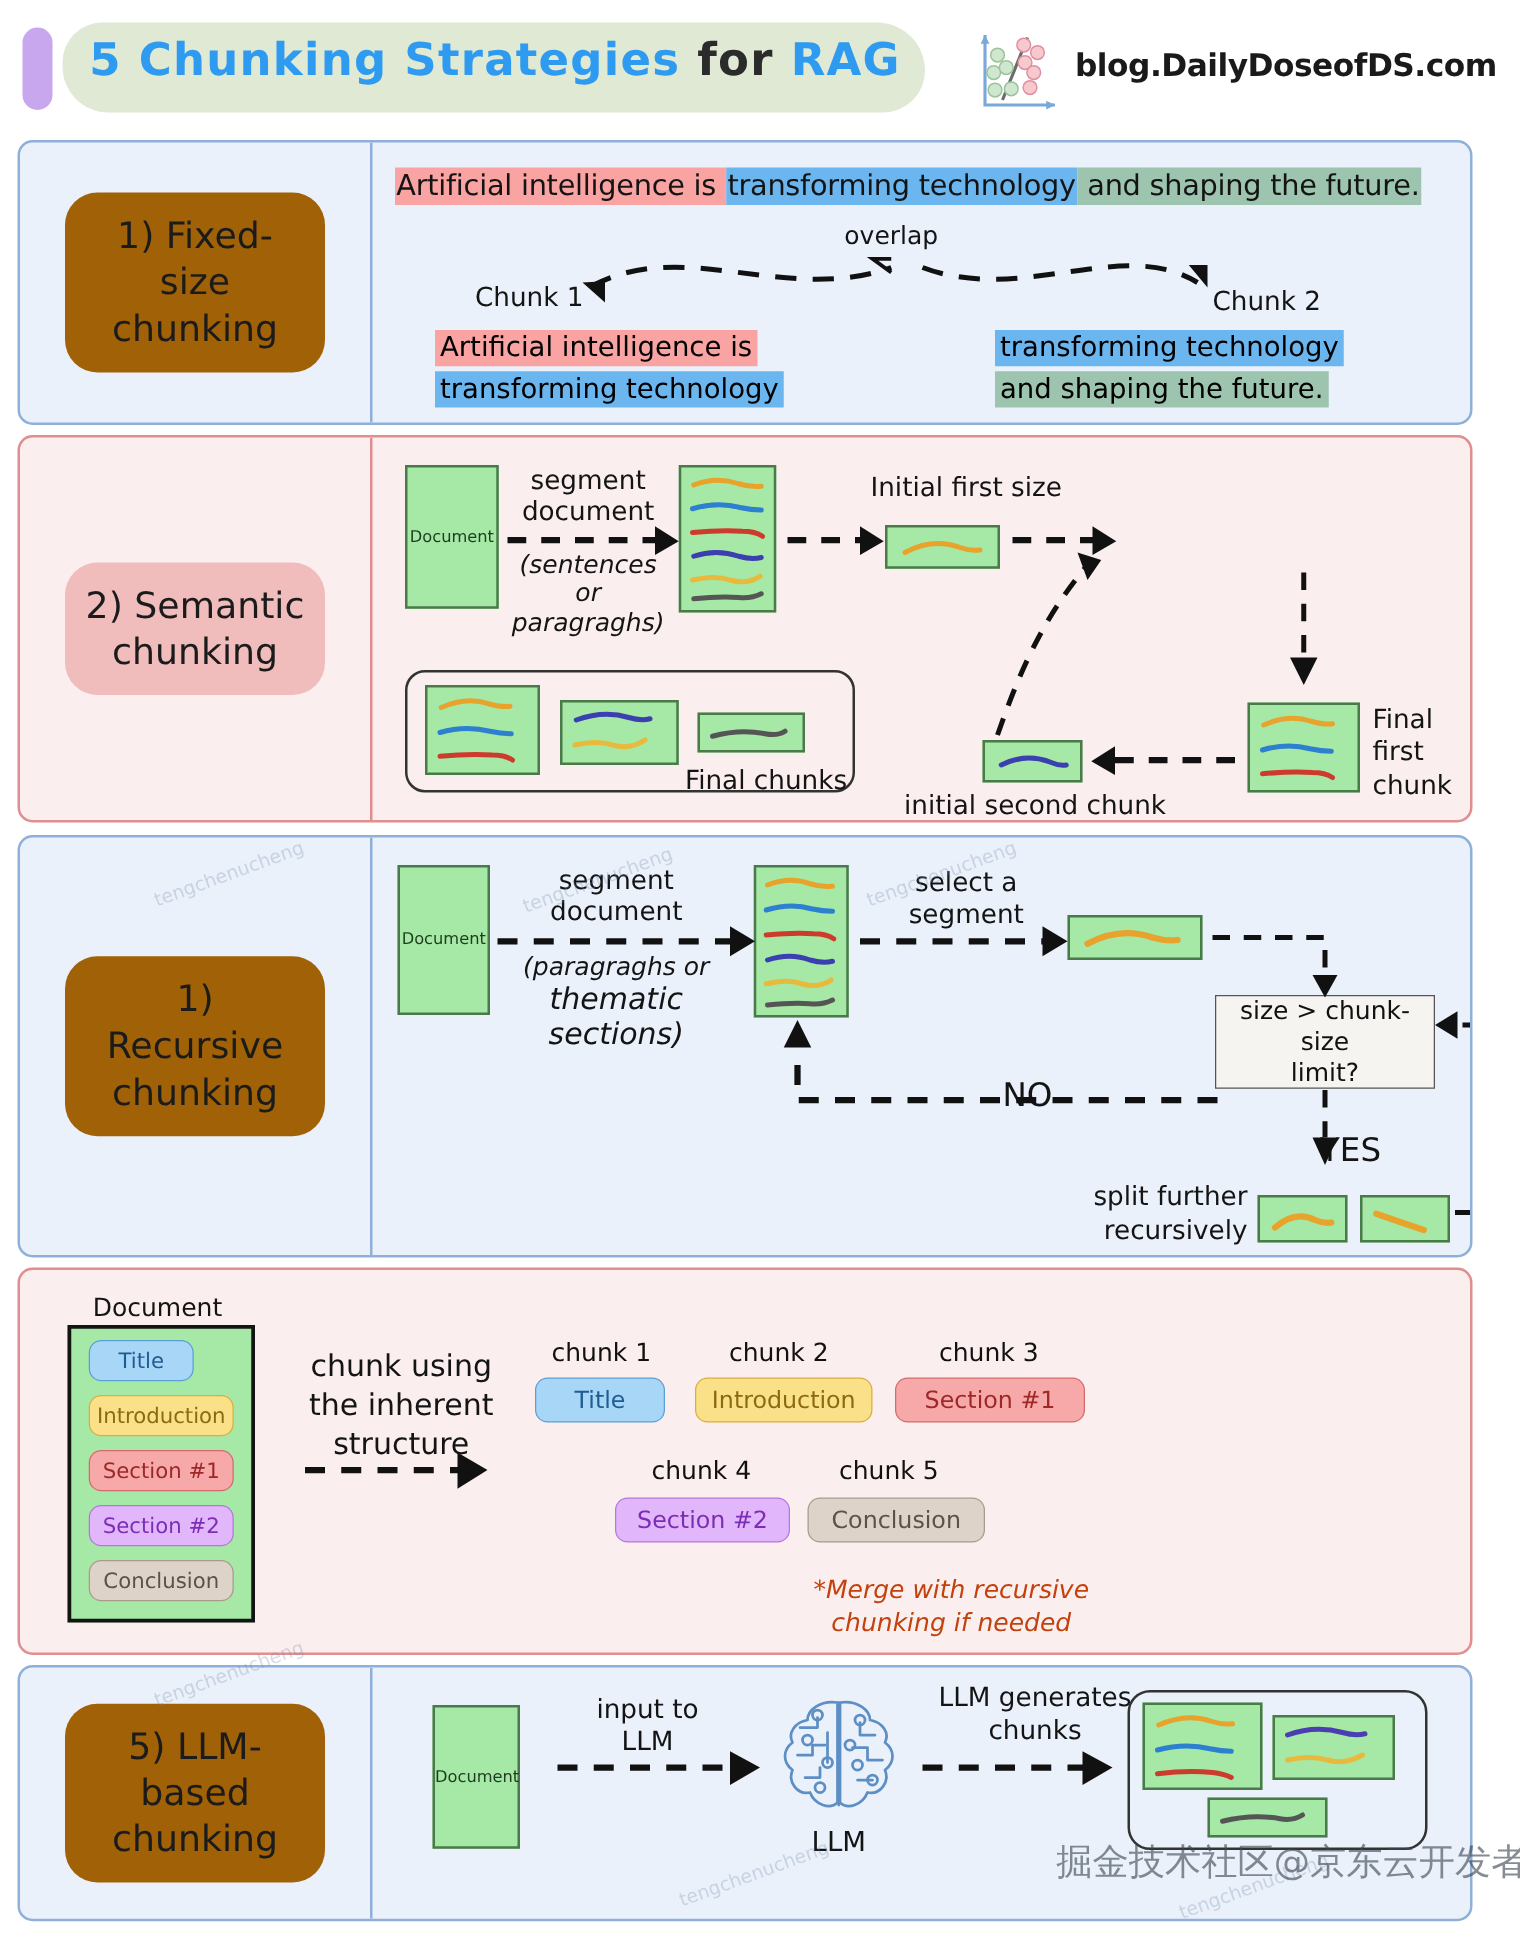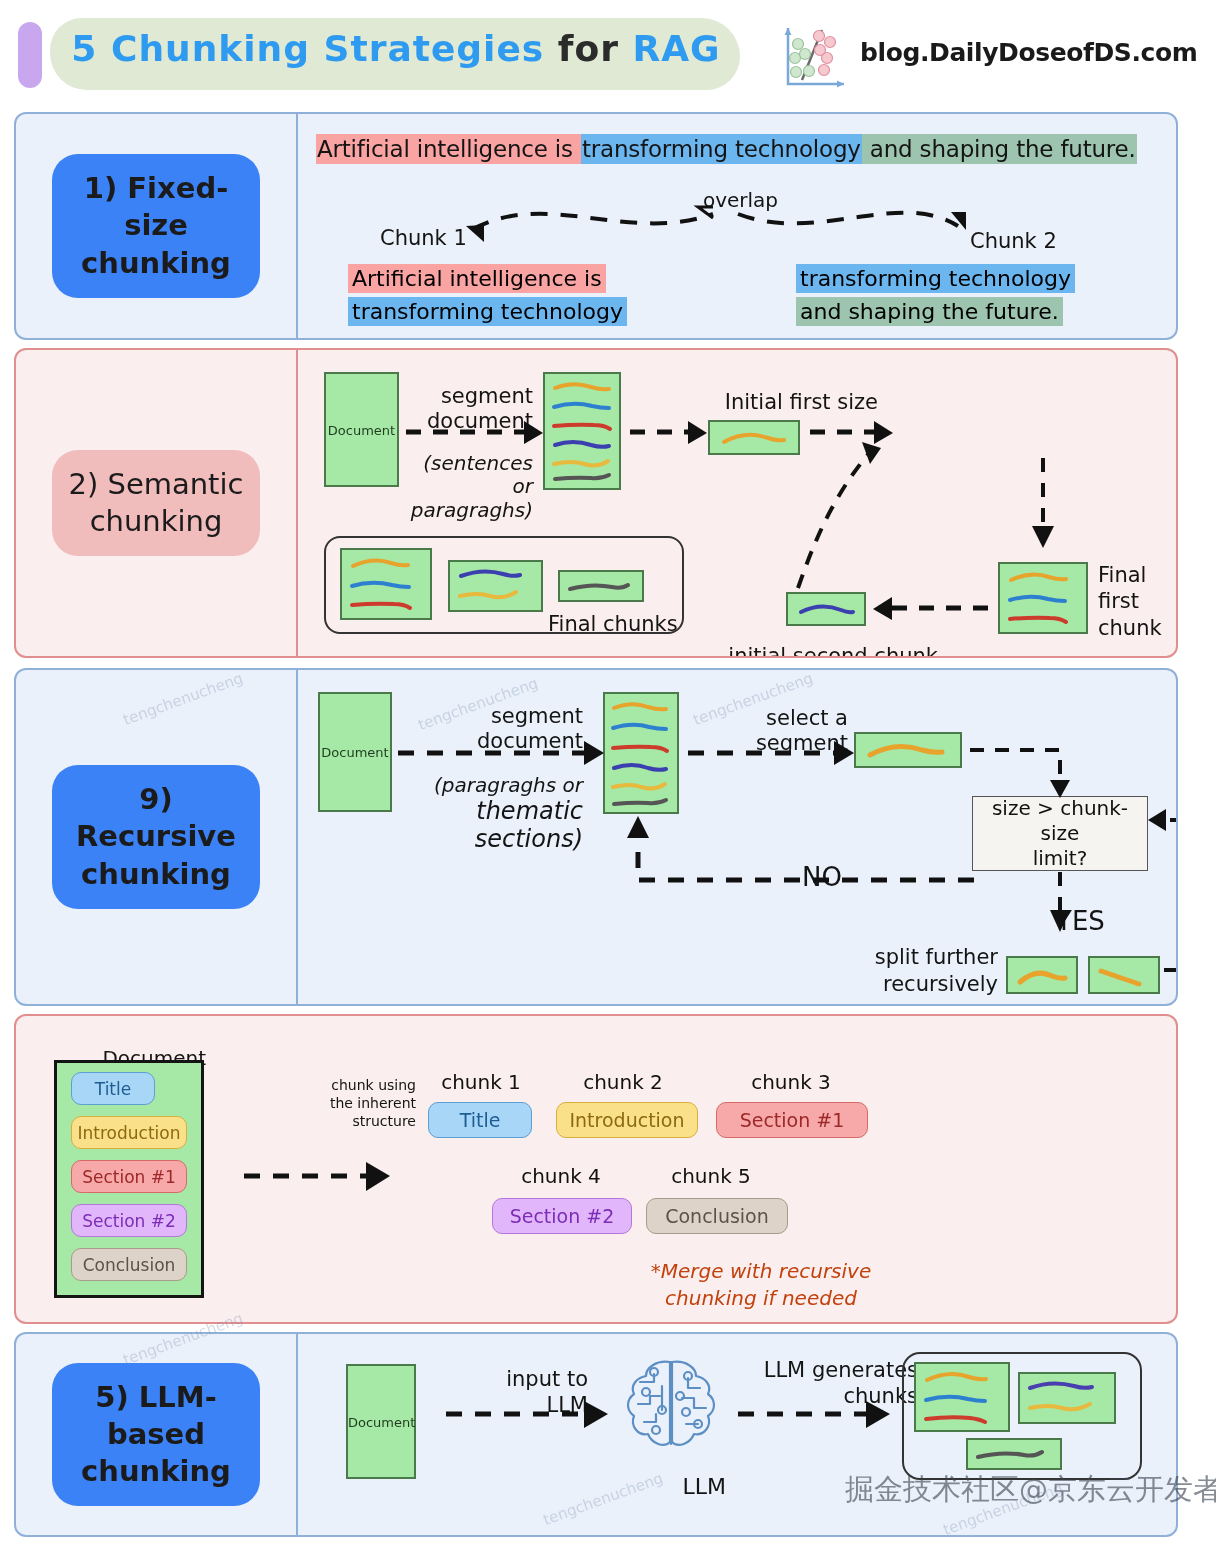--- a/index.html
+++ b/index.html
@@ -53,28 +53,28 @@
   }
   .row.blue .row-label-cell { border-right: 2px solid #8fb0d9; }
   .row.pink .row-label-cell { border-right: 2px solid #e08e8e; }
   .label-pill {
     border-radius: 26px; padding: 16px 14px;
     text-align: center; line-height: 1.28;
     font-size: 29px; color: #1b1b1b;
     font-family: "DejaVu Sans", sans-serif;
     width: 208px;
   }
-  .label-pill.blue { background: #3b82f6; font-weight: bold; }
+  .label-pill.blue { background: #a16207; }
   .label-pill.pink { background: #f0bcbc; }
   .row-body { flex: 1; position: relative; }
 
   
   .hand { font-family: "DejaVu Sans", sans-serif; color: #141414; }
   .abs { position: absolute; }
-  .ctr { text-align: right; margin-top: 12px; }
+  .ctr { text-align: center; }
   .ital { font-style: italic; }
 
   
   .sent-line { position: absolute; left: 18px; top: 22px; white-space: nowrap;
                font-size: 23px; letter-spacing: -0.2px; }
   .hl-red   { background: #f9a3a3; padding: 2px 1px; }
   .hl-blue  { background: #6cb6f0; padding: 2px 1px; }
   .hl-green { background: #9dc4ae; padding: 2px 1px; }
   .chunkbox-red   { background:#f9a3a3; display:inline-block; padding:2px 4px; font-size:22px;}
   .chunkbox-blue  { background:#6cb6f0; display:inline-block; padding:2px 4px; font-size:22px;}
@@ -278,21 +278,21 @@
       <path d="M690 258 L592 258" stroke="#111" stroke-width="5" fill="none" stroke-dasharray="15 12"></path>
       <path d="M594 247 L575 259 L594 270 Z" fill="#111"></path>
       <path d="M500 238 C 520 180, 540 140, 572 102" stroke="#111" stroke-width="4" fill="none" stroke-dasharray="14 11"></path>
       <path d="M564 92 L583 98 L572 114 Z" fill="#111"></path>
     </svg>
   </div>
 </div>
 
 <div class="row blue" style="top:668px; height:338px;">
   <div class="row-label-cell">
-    <div class="label-pill blue">9) Recursive chunking</div>
+    <div class="label-pill blue">1) Recursive chunking</div>
   </div>
   <div class="row-body">
 
     <div class="doc-box" style="left:20px; top:22px; width:74px; height:120px;">
       <div class="doc-lbl">Document</div>
     </div>
 
     <div class="abs hand ctr" style="left:105px; top:22px; width:180px; font-size:21px; line-height:1.18;">
       <div>segment</div>
       <div>document</div>
@@ -375,21 +375,21 @@
     <div class="abs hand ctr" style="left:30px; top:18px; width:160px; font-size:20px;">Document</div>
 
     <div class="abs" style="left:38px; top:44px; width:150px; height:238px; background:#a6e8a6; border:3px solid #141414;"></div>
 
     <div class="sec-pill p-title" style="left:55px; top:56px;  width:84px;  height:33px;">Title</div>
     <div class="sec-pill p-intro" style="left:55px; top:100px; width:116px; height:33px;">Introduction</div>
     <div class="sec-pill p-sec1" style="left:55px; top:144px; width:116px; height:33px;">Section #1</div>
     <div class="sec-pill p-sec2" style="left:55px; top:188px; width:116px; height:33px;">Section #2</div>
     <div class="sec-pill p-concl" style="left:55px; top:232px; width:116px; height:33px;">Conclusion</div>
 
-    <div class="abs hand ctr" style="left:210px; top:48px; width:190px; font-size:14px; line-height:1.3;">
+    <div class="abs hand ctr" style="left:210px; top:62px; width:190px; font-size:24px; line-height:1.3;">
       <div>chunk using</div>
       <div>the inherent</div>
       <div>structure</div>
     </div>
 
     <svg class="ov" width="880" height="310">
       <path d="M228 160 L352 160" stroke="#111" stroke-width="5" fill="none" stroke-dasharray="16 13"></path>
       <path d="M350 146 L374 160 L350 175 Z" fill="#111"></path>
     </svg>
 

